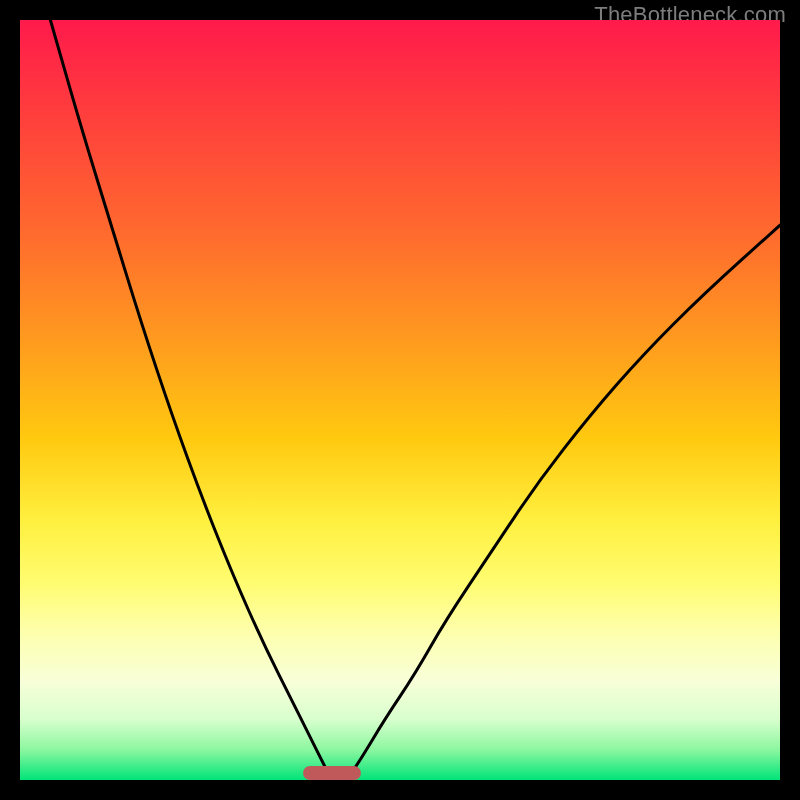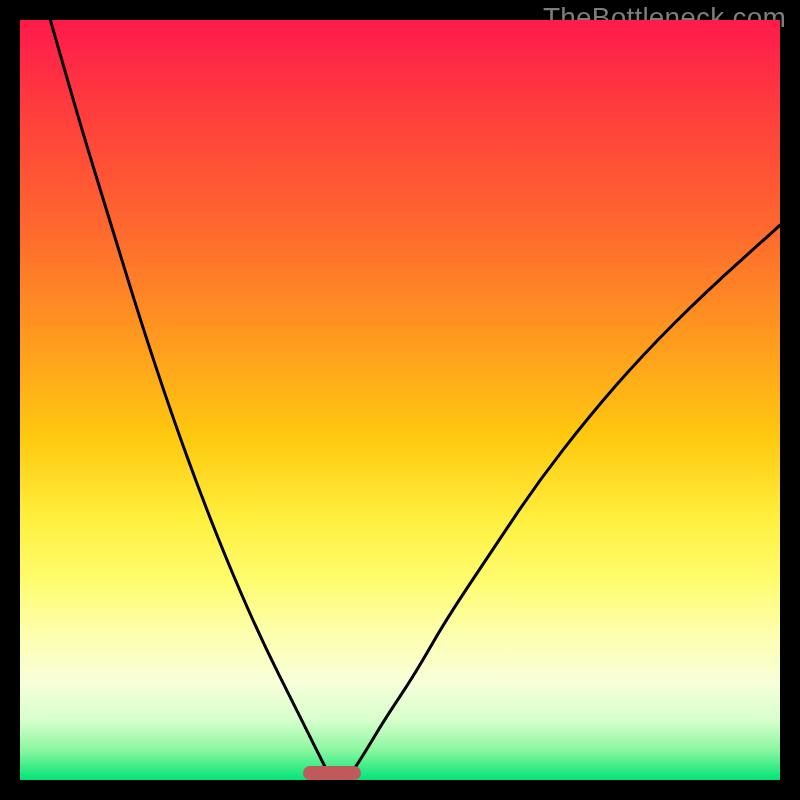--- a/index.html
+++ b/index.html
@@ -38,21 +38,21 @@
       #d8ffcd 92%,
       #8cf7a0 96%,
       #00e478 100%
     );
   }
   .watermark {
     position: absolute;
     top: 2px;
     right: 14px;
     color: #7d7d7d;
-    font-size: 28px;
+    font-size: 22px;
     letter-spacing: 0.2px;
     user-select: none;
     text-align: center;
   }
   .curve {
     position: absolute;
     left: 0;
     top: 0;
     width: 760px;
     height: 760px;

